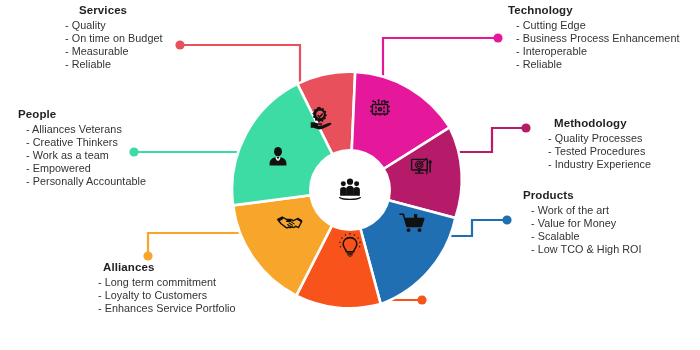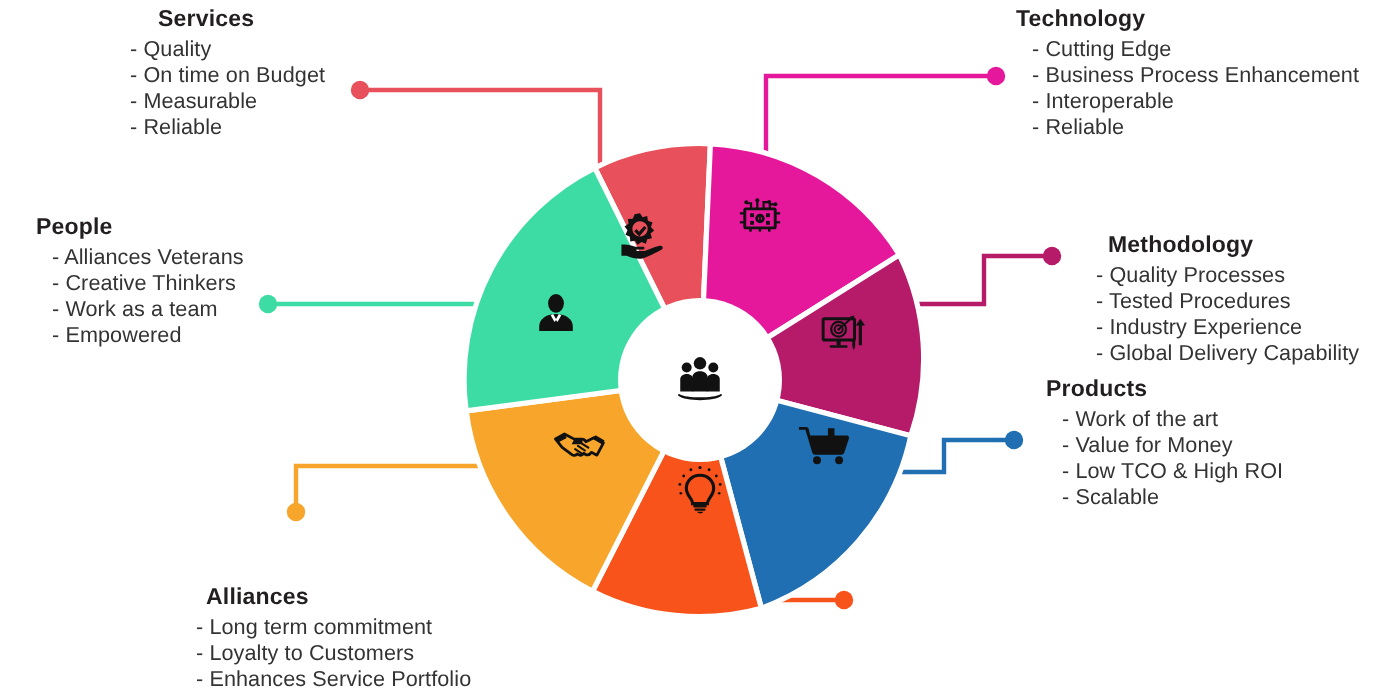--- a/index.html
+++ b/index.html
@@ -61,21 +61,21 @@
 
   #callout-services .c-items,
   #callout-technology .c-items,
   #callout-people .c-items,
   #callout-products .c-items,
   #callout-solutions .c-items { padding-left: 8px; }
   #callout-methodology .c-items { padding-left: 10px; }
   #callout-alliances .c-items { padding-left: 8px; }
 
   #callout-services .c-title   { padding-left: 22px; }
-  #callout-alliances .c-title  { padding-left: 13px; margin-top: 32px; }
+  #callout-alliances .c-title  { padding-left: 13px; }
   #callout-methodology .c-title{ padding-left: 16px; }
   #callout-solutions .c-title  { padding-left: 3px; }
 </style>
 </head>
 <body>
 
 <div id="stage">
 
   <svg class="wheel-svg" viewBox="0 0 700 350">
     <defs>
@@ -236,20 +236,21 @@
     </span>
   </div>
 
   <div class="callout" id="callout-people">
     <span class="c-title">People</span>
     <span class="c-items">
       <span class="c-item">- Alliances Veterans</span>
       <span class="c-item">- Creative Thinkers</span>
       <span class="c-item">- Work as a team</span>
       <span class="c-item">- Empowered</span>
+      <span class="c-item">- Personally Accountable</span>
     </span>
   </div>
 
   <div class="callout" id="callout-alliances">
     <span class="c-title">Alliances</span>
     <span class="c-items">
       <span class="c-item">- Long term commitment</span>
       <span class="c-item">- Loyalty to Customers</span>
       <span class="c-item">- Enhances Service Portfolio</span>
     </span>
@@ -264,28 +265,27 @@
       <span class="c-item">- Reliable</span>
     </span>
   </div>
 
   <div class="callout" id="callout-methodology">
     <span class="c-title">Methodology</span>
     <span class="c-items">
       <span class="c-item">- Quality Processes</span>
       <span class="c-item">- Tested Procedures</span>
       <span class="c-item">- Industry Experience</span>
-      <span class="c-item">- Global Delivery Capability</span>
     </span>
   </div>
 
   <div class="callout" id="callout-products">
     <span class="c-title">Products</span>
     <span class="c-items">
       <span class="c-item">- Work of the art</span>
       <span class="c-item">- Value for Money</span>
+      <span class="c-item">- Scalable</span>
       <span class="c-item">- Low TCO &amp; High ROI</span>
-      <span class="c-item">- Scalable</span>
     </span>
   </div>
 
 
 </div>
 
 </body></html>

